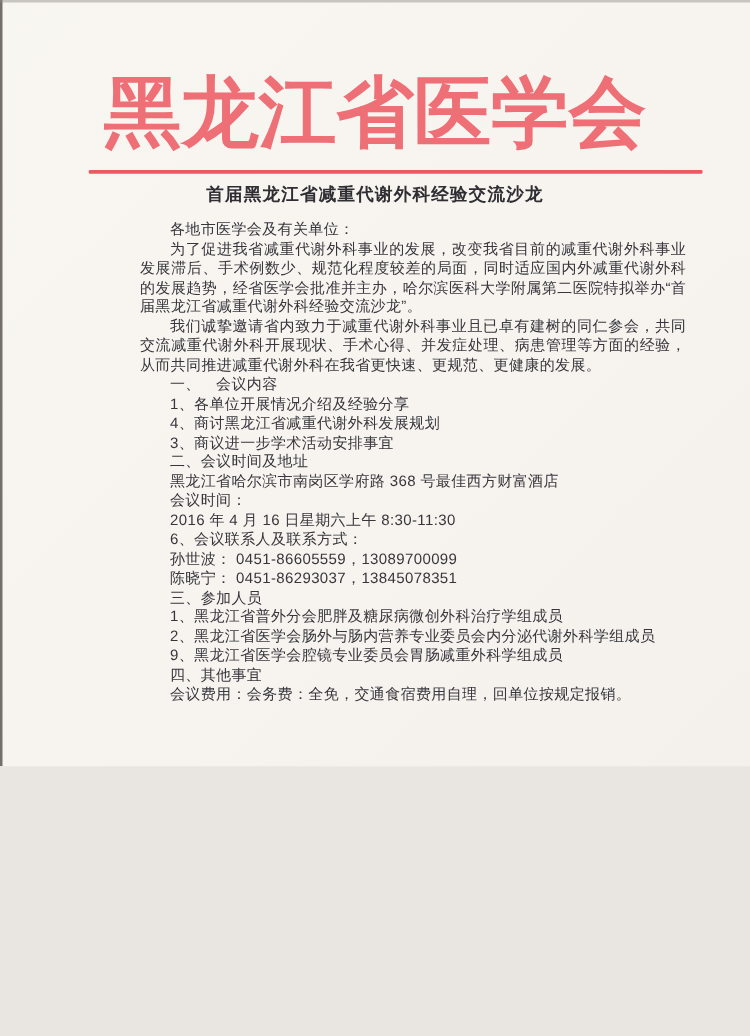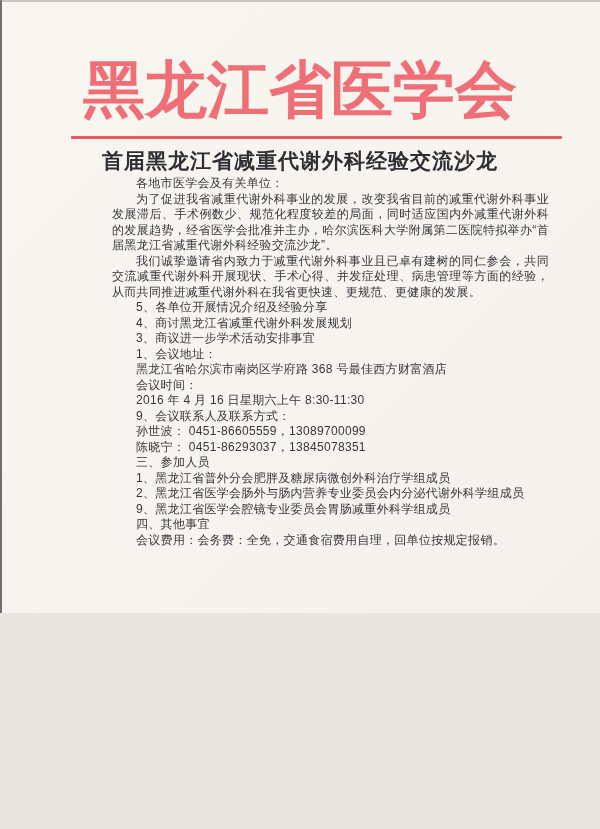--- a/index.html
+++ b/index.html
@@ -29,21 +29,21 @@
     letter-spacing:0px;
     white-space:nowrap;
   }
   .title-rule{
     position:absolute;left:71px;top:136px;width:491px;height:3px;
     background:#e75b61;border-radius:1px;
   }
   .doc-subtitle{
     position:absolute;left:0;top:147px;width:600px;
     text-align:center;
-    font-size:21px;font-weight:700;color:#2e2e33;
+    font-size:14px;font-weight:700;color:#2e2e33;
     letter-spacing:1px;
   }
 
   .content{
     position:absolute;left:112px;top:176px;width:437px;
     font-size:12px;line-height:15.5px;
     letter-spacing:.3px;
     color:#36363c;
     text-align:justify;
   }
@@ -89,28 +89,29 @@
   <div class="scan-edge-top"></div>
 
   <div class="org-title">黑龙江省医学会</div>
   <div class="title-rule"></div>
   <div class="doc-subtitle">首届黑龙江省减重代谢外科经验交流沙龙</div>
 
   <div class="content">
     <div class="indent">各地市医学会及有关单位：</div>
     <div class="indent">为了促进我省减重代谢外科事业的发展，改变我省目前的减重代谢外科事业发展滞后、手术例数少、规范化程度较差的局面，同时适应国内外减重代谢外科的发展趋势，经省医学会批准并主办，哈尔滨医科大学附属第二医院特拟举办“首届黑龙江省减重代谢外科经验交流沙龙”。</div>
     <div class="indent">我们诚挚邀请省内致力于减重代谢外科事业且已卓有建树的同仁参会，共同交流减重代谢外科开展现状、手术心得、并发症处理、病患管理等方面的经验，从而共同推进减重代谢外科在我省更快速、更规范、更健康的发展。</div>
-    <div class="line">5、各单位开展情况介绍及经验分享</div>
+    <div class="line">一、　会议内容</div>
+    <div class="line">1、各单位开展情况介绍及经验分享</div>
     <div class="line">4、商讨黑龙江省减重代谢外科发展规划</div>
     <div class="line">3、商议进一步学术活动安排事宜</div>
-    <div class="line">1、会议地址：</div>
+    <div class="line">二、会议时间及地址</div>
     <div class="line">黑龙江省哈尔滨市南岗区学府路 368 号最佳西方财富酒店</div>
     <div class="line">会议时间：</div>
     <div class="line">2016 年 4 月 16 日星期六上午 8:30-11:30</div>
-    <div class="line">9、会议联系人及联系方式：</div>
+    <div class="line">6、会议联系人及联系方式：</div>
     <div class="line">孙世波： 0451-86605559，13089700099</div>
     <div class="line">陈晓宁： 0451-86293037，13845078351</div>
     <div class="line">三、参加人员</div>
     <div class="line">1、黑龙江省普外分会肥胖及糖尿病微创外科治疗学组成员</div>
     <div class="line">2、黑龙江省医学会肠外与肠内营养专业委员会内分泌代谢外科学组成员</div>
     <div class="line">9、黑龙江省医学会腔镜专业委员会胃肠减重外科学组成员</div>
     <div class="line">四、其他事宜</div>
     <div class="line">会议费用：会务费：全免，交通食宿费用自理，回单位按规定报销。</div>
   </div>
 

